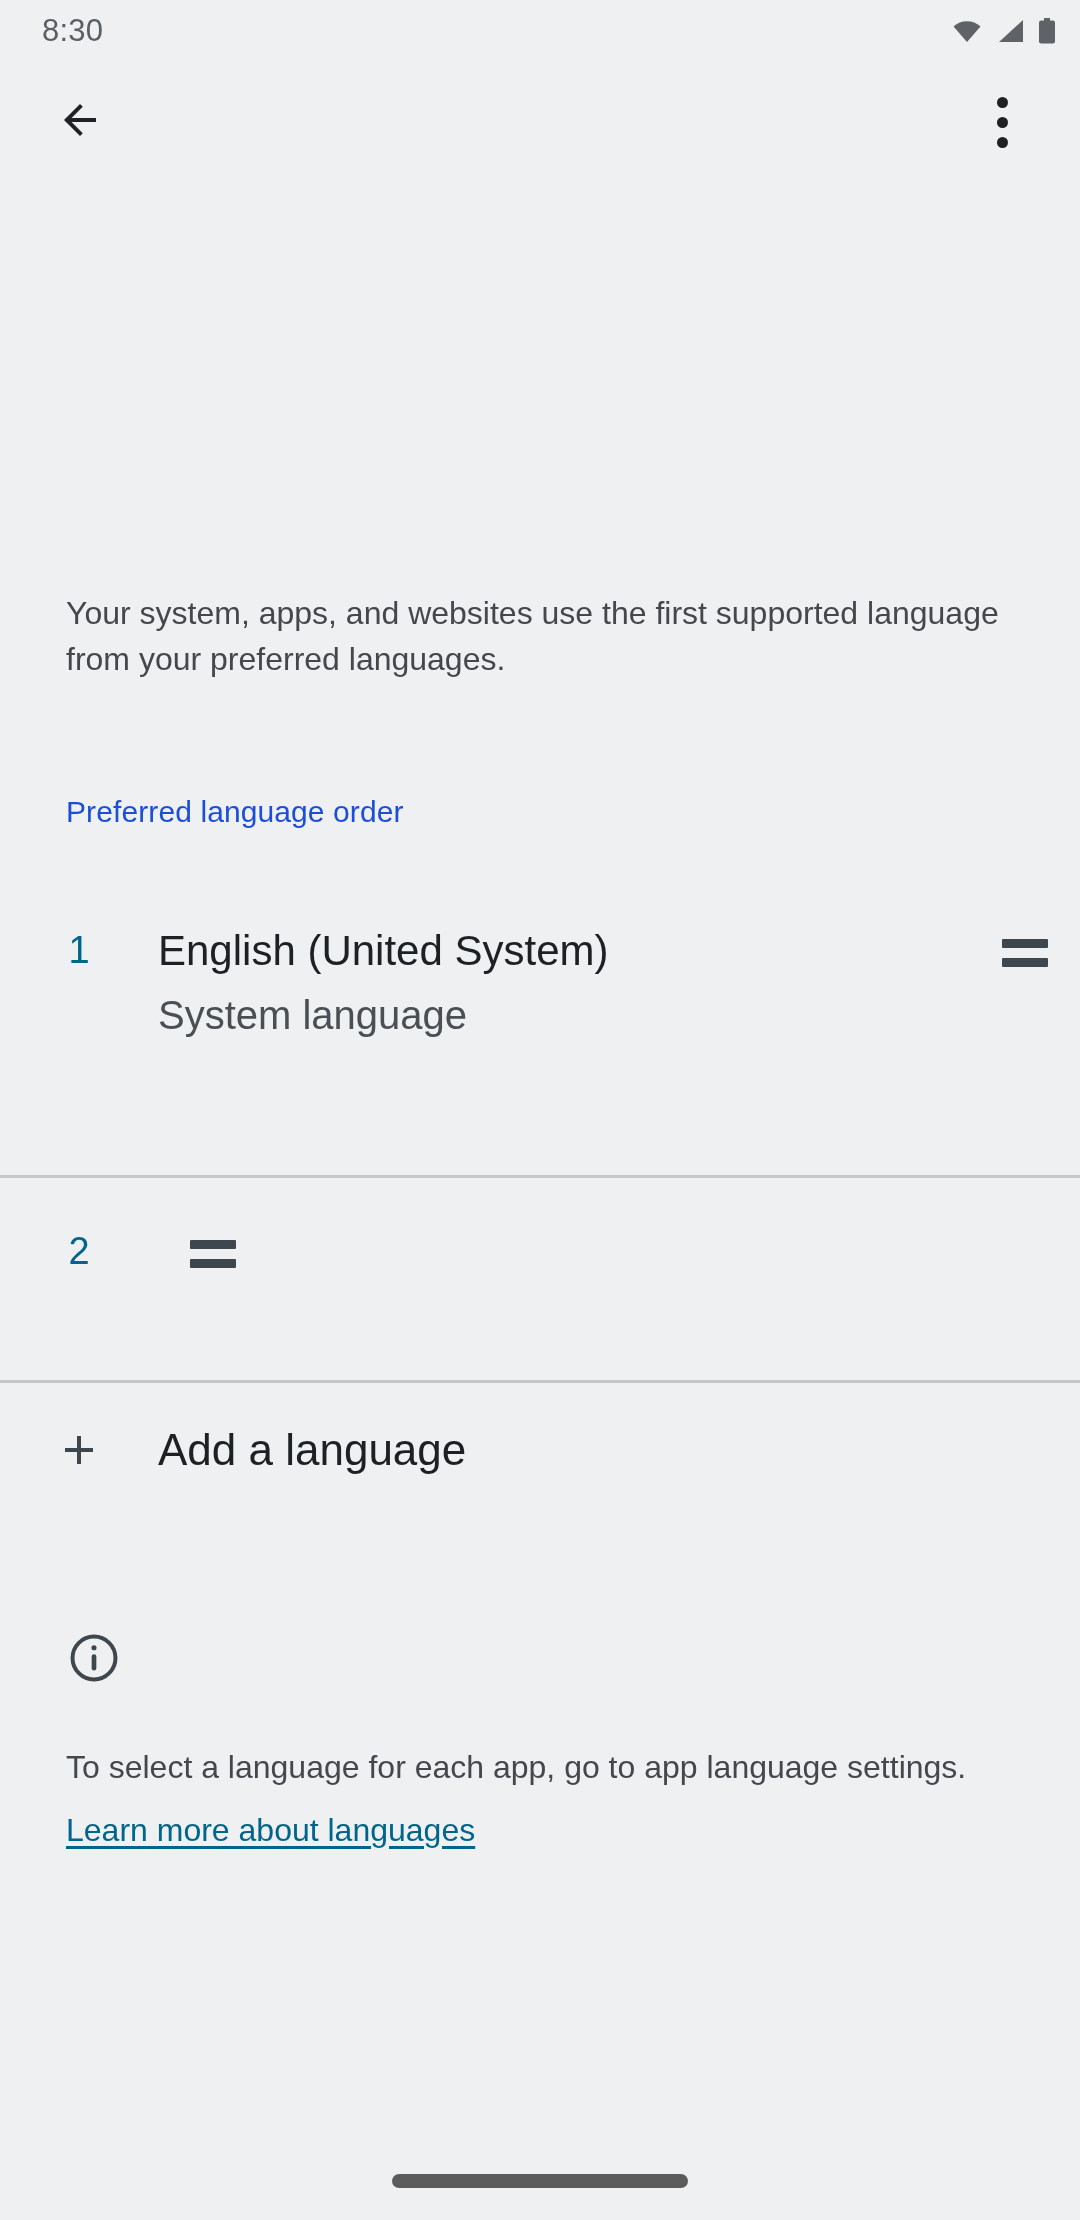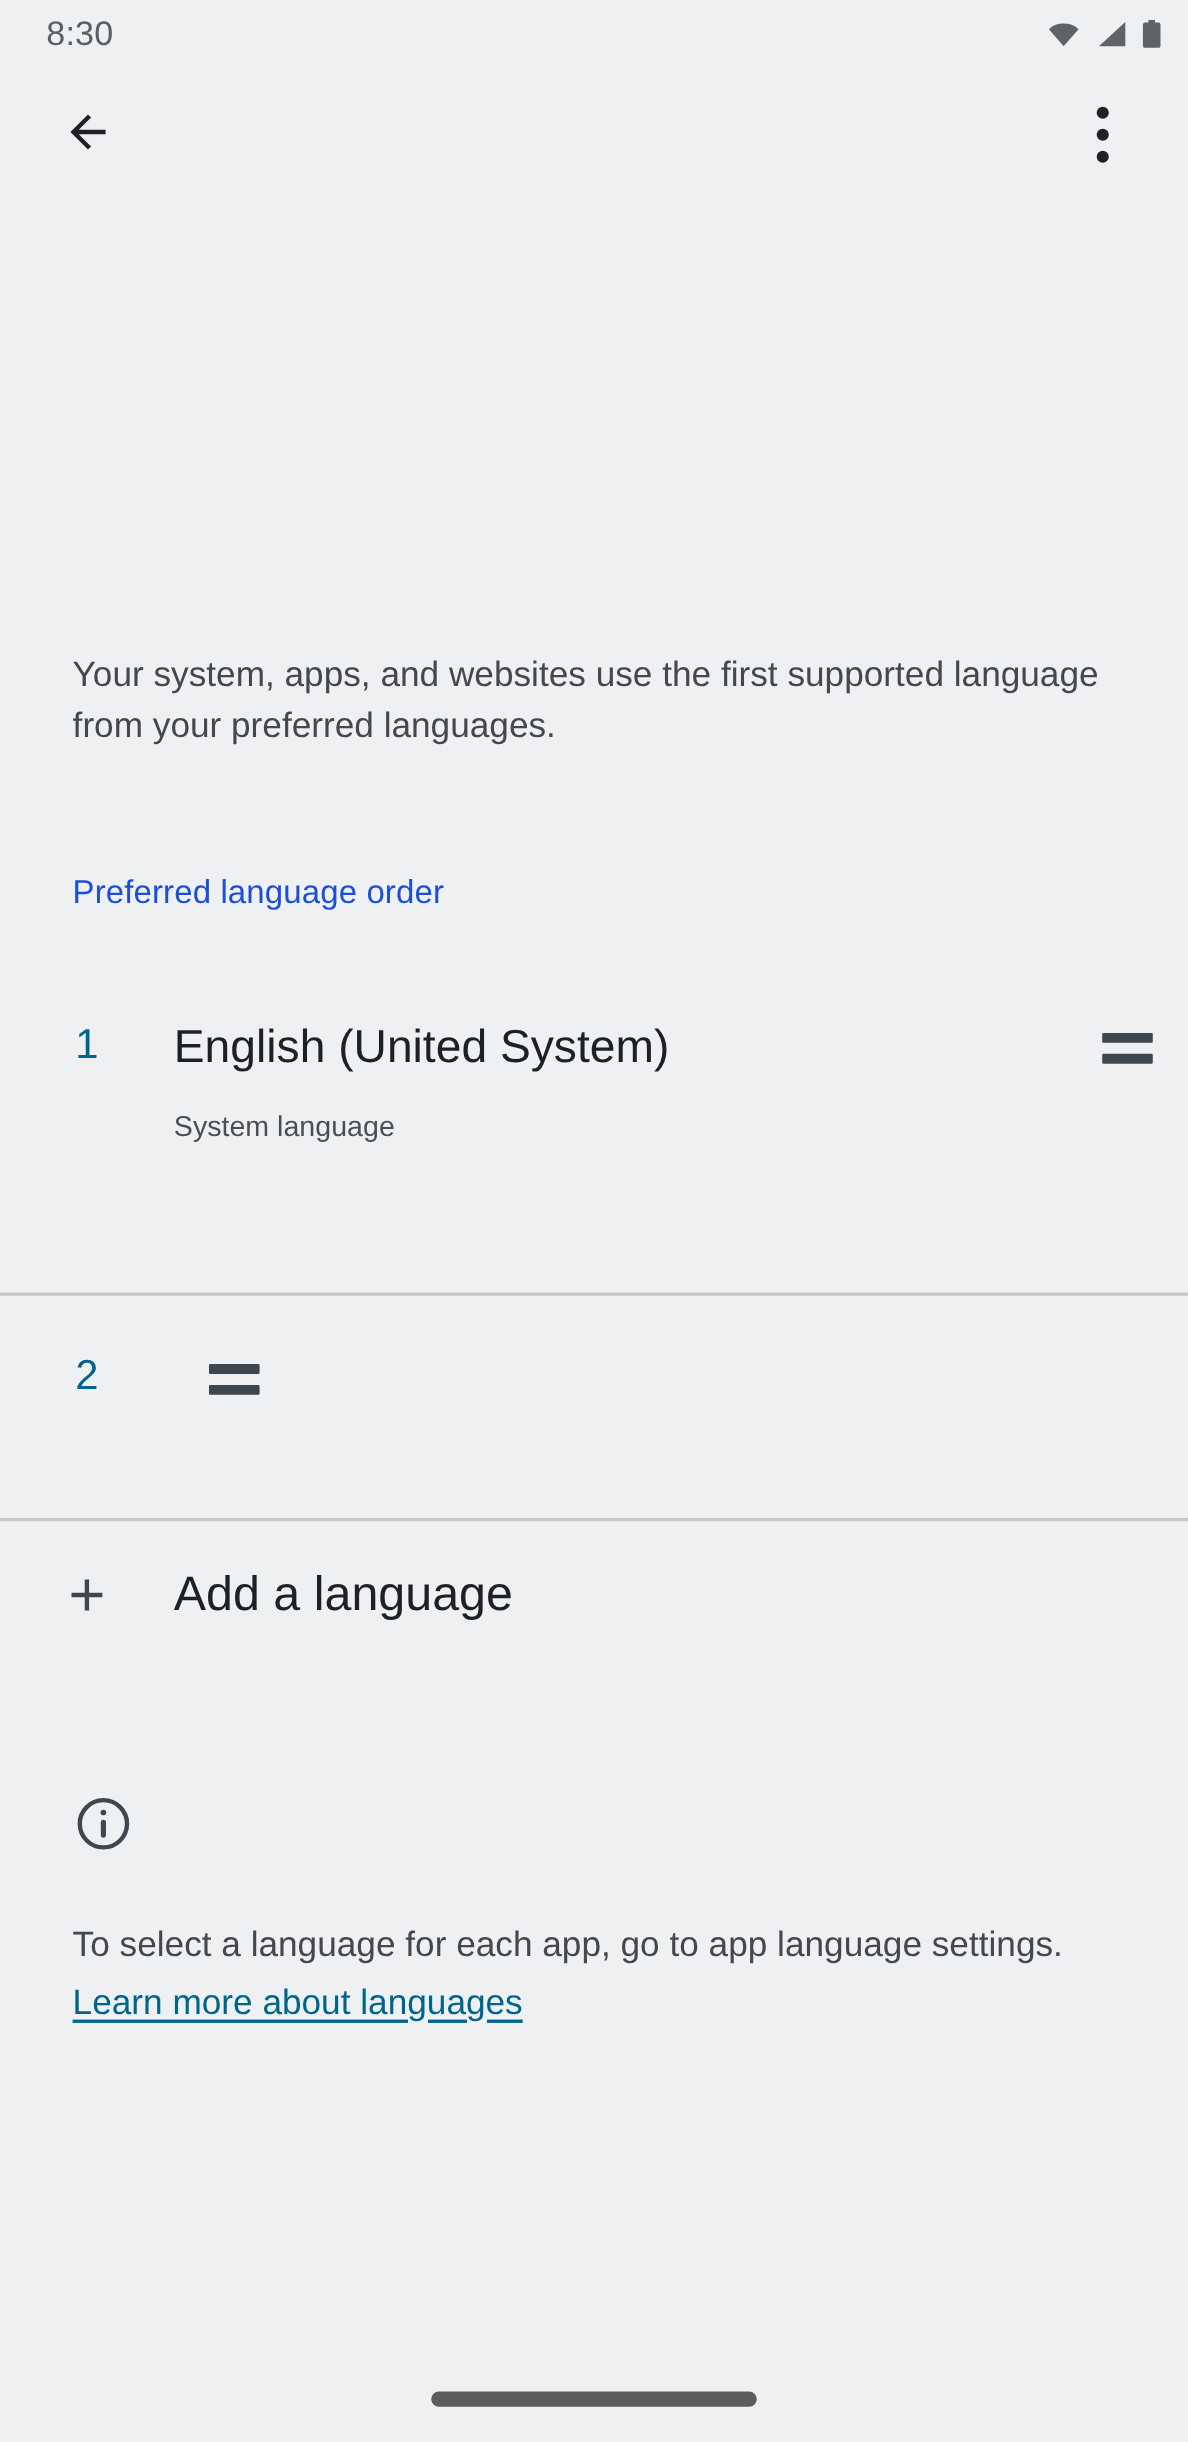--- a/index.html
+++ b/index.html
@@ -64,41 +64,41 @@
   }
   .lang-row.row-1 { height:298px; }
   .lang-row.row-2 { height:208px; border-top:3px solid #c6c7c9; border-bottom:3px solid #c6c7c9; }
 
   .lang-index {
     width:158px; flex:0 0 158px; text-align:center;
     font-size:38px; color:#00658b; padding-top:4px;
   }
   .lang-texts { flex:1 1 auto; }
   .lang-title { font-size:42px; color:#1d2024; line-height:52px; }
-  .lang-sub { font-size:26px; color:#4a4f54; margin-top:32px; }
+  .lang-sub { font-size:40px; color:#4a4f54; margin-top:16px; }
   .drag-handle {
     flex:0 0 auto; width:110px; display:flex; flex-direction:column;
     gap:10px; align-items:center; padding-top:14px;
   }
   .drag-handle i { display:block; width:46px; height:9px; background:#3f474e; border-radius:1px; }
 
   
   .add-row {
     position:absolute; top:1390px; left:0; width:1080px; height:120px;
     display:flex; align-items:center;
   }
   .add-icon { width:158px; flex:0 0 158px; display:flex; justify-content:center; }
   .add-label { font-size:44px; color:#1d2024; }
 
   
   .info-block { position:absolute; top:1630px; left:66px; width:960px; }
   .info-icon { width:56px; height:56px; }
   .info-text { margin-top:58px; font-size:32px; line-height:46px; color:#44484c; }
   .info-link {
-    display:inline-block; margin-top:12px; font-size:32px; color:#00658b;
+    display:inline-block; margin-top:22px; font-size:32px; color:#00658b;
     text-decoration:underline; text-underline-offset:5px;
   }
 
   
   .nav-pill {
     position:absolute; bottom:32px; left:50%; transform:translateX(-50%);
     width:296px; height:14px; border-radius:8px; background:#5c5c5c;
   }
 </style>
 </head>

